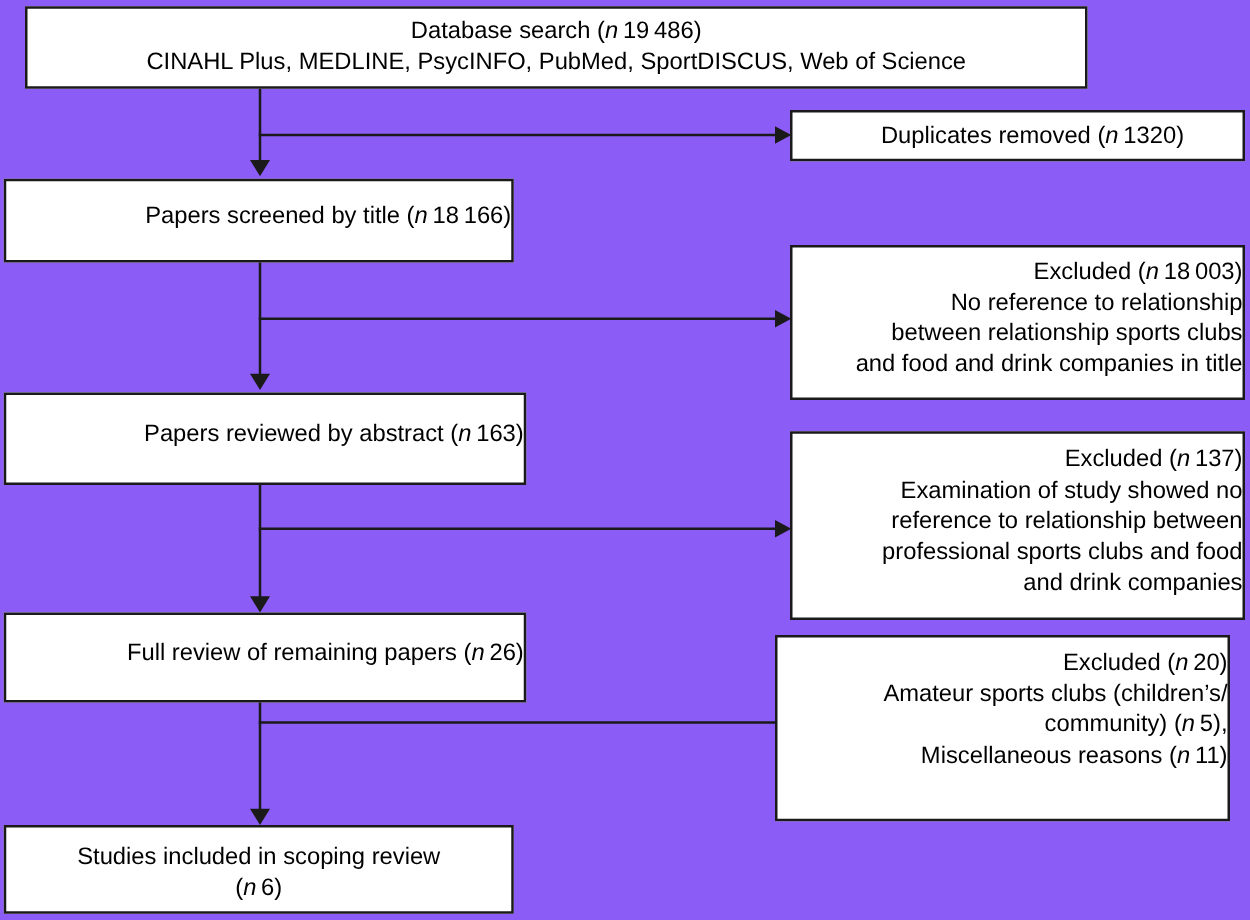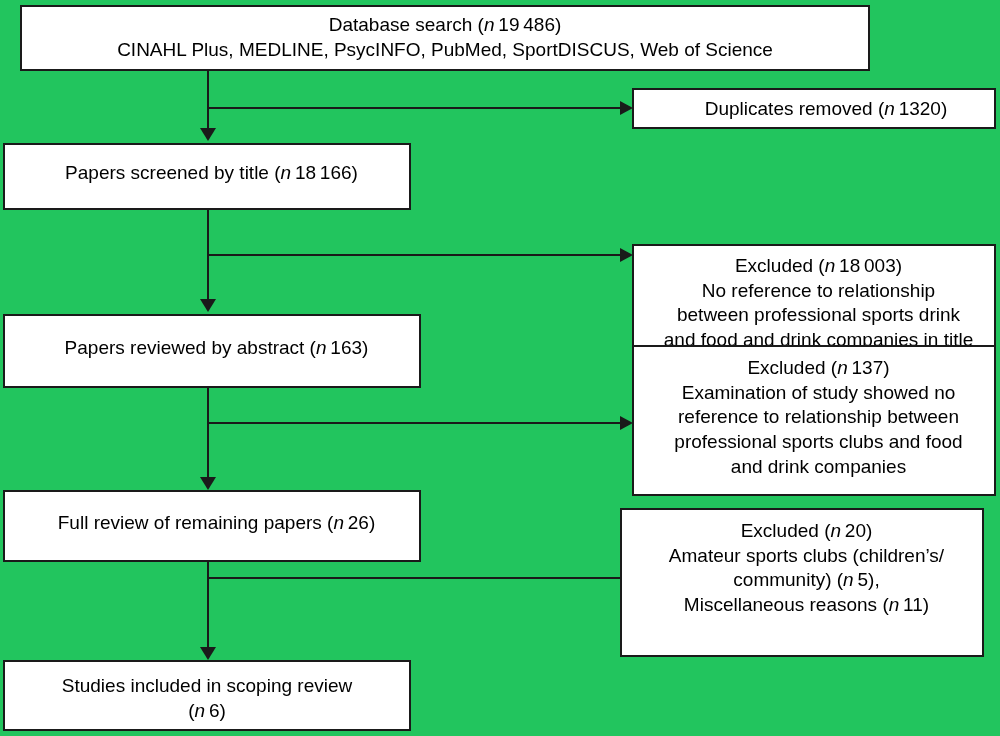--- a/index.html
+++ b/index.html
@@ -4,40 +4,40 @@
 <style>
   html, body {
     margin: 0;
     padding: 0;
     background: #ffffff;
   }
   #canvas {
     position: relative;
     width: 1000px;
     height: 736px;
-    background: #22c55e;
+    background: #8b5cf6;
     font-family: "Liberation Sans", sans-serif;
     color: #000000;
     overflow: hidden;
   }
   .box {
     position: absolute;
     box-sizing: border-box;
     border: 2px solid #1a1a1a;
     background: #ffffff;
     line-height: 1.30;
     font-size: 19px;
     color: #000000;
   }
   .box .inner {
     position: absolute;
     left: 0; right: 0;
   }
   .box-center .inner { text-align: center; }
-  .box-left .inner { text-align: center; padding-left: 9px; }
+  .box-left .inner { text-align: right; padding-left: 9px; }
   .line {
     position: absolute;
     background: #1a1a1a;
   }
   .vline { width: 2px; }
   .hline { height: 2px; }
   .arrow-down {
     position: absolute;
     width: 0; height: 0;
     border-left: 8px solid transparent;
@@ -83,25 +83,25 @@
       <span class="nline">Papers screened by title (<span class="ital">n</span> 18 166)</span>
     </div>
   </div>
 
   <div class="line vline" style="left:207px; top:210px; width:2px; height:90px;"></div>
   <div class="arrow-down" style="left:200px; top:299px;"></div>
 
   <div class="line hline" style="left:207px; top:254px; width:418px; height:2px;"></div>
   <div class="arrow-right" style="left:620px; top:248px;"></div>
 
-  <div class="box box-left" style="left:632px; top:196px; width:364px; height:124px;margin-top:48px;">
+  <div class="box box-left" style="left:632px; top:196px; width:364px; height:124px;">
     <div class="inner" style="top:8px;">
       <span class="nline">Excluded (<span class="ital">n</span> 18 003)</span>
       <span class="nline">No reference to relationship</span>
-      <span class="nline">between professional sports drink</span>
+      <span class="nline">between relationship sports clubs</span>
       <span class="nline">and food and drink companies in title</span>
     </div>
   </div>
 
   <div class="box box-left" style="left:3px; top:314px; width:418px; height:74px;">
     <div class="inner" style="top:20px;">
       <span class="nline">Papers reviewed by abstract (<span class="ital">n</span> 163)</span>
     </div>
   </div>
 

